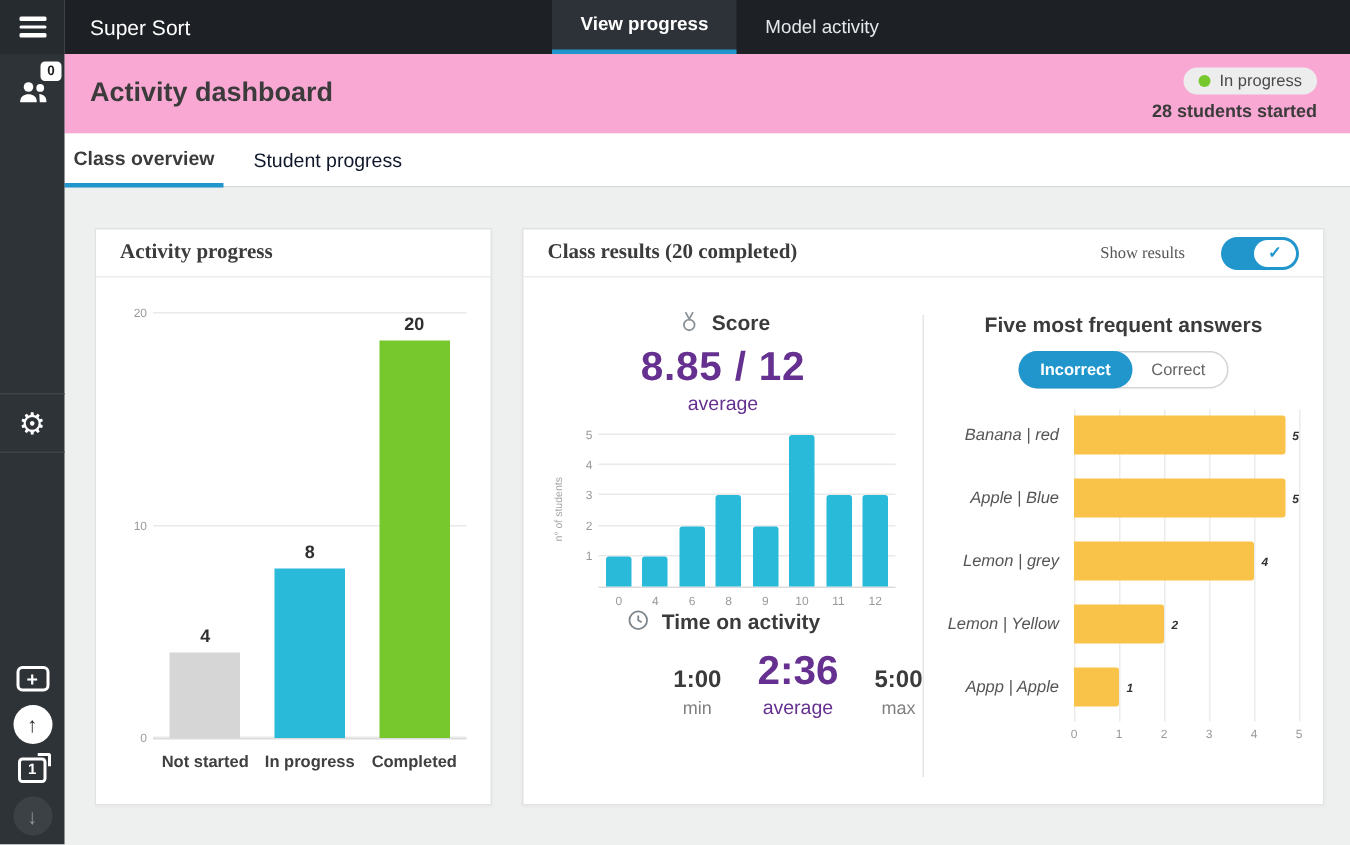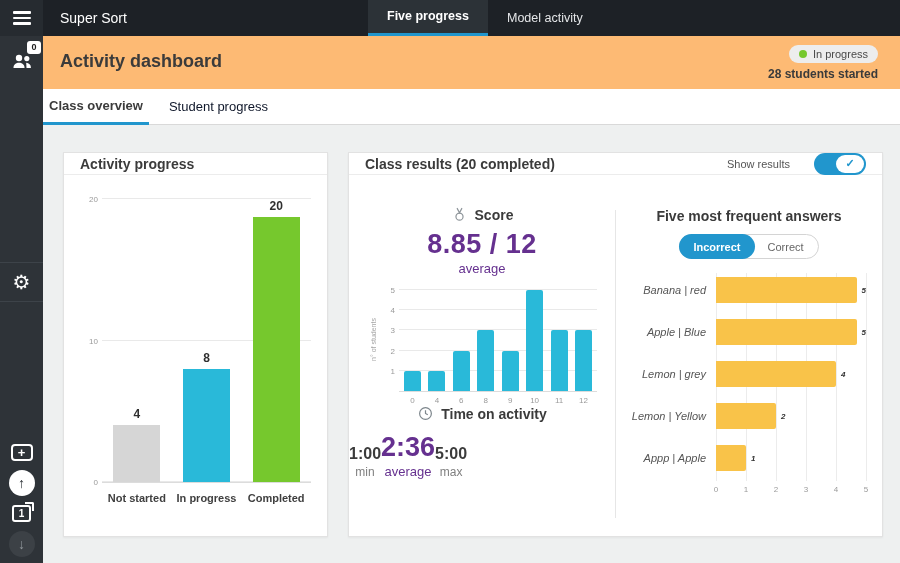--- a/index.html
+++ b/index.html
@@ -25,36 +25,36 @@
   .sb-down::before { content:"\2193"; }
 
   
   .topbar { position:absolute; left:43px; top:0; right:0; height:36px; background:#1d2126; display:flex; align-items:center; z-index:4; }
   .tb-title { margin-left:17px; color:#fff; font-size:14px; }
   .tb-tabs { position:absolute; left:325px; top:0; height:36px; display:flex; }
   .tb-tab { height:36px; line-height:36px; padding:0 19px; color:#e4e6e8; font-size:12.5px; cursor:pointer; }
   .tb-tab.active { background:#2c3237; font-weight:bold; color:#fff; border-bottom:3px solid #2196cd; line-height:33px; }
 
   
-  .header { position:absolute; left:43px; top:36px; right:0; height:53px; background:#fdba74; }
+  .header { position:absolute; left:43px; top:36px; right:0; height:53px; background:#f9a8d4; }
   .hd-title { position:absolute; left:17px; top:15px; font-size:18px; font-weight:bold; color:#3b3b3b; }
   .hd-right { position:absolute; right:22px; top:9px; display:flex; flex-direction:column; align-items:flex-end; gap:4px; }
   .hd-status { display:flex; align-items:center; gap:6px; background:#ededed; border-radius:11px; padding:3px 10px; font-size:11px; color:#4a4a4a; }
   .dot-green { width:8px; height:8px; border-radius:50%; background:#76c82d; }
   .hd-students { font-size:12px; font-weight:bold; color:#3b3b3b; }
 
   
   .navtabs { position:absolute; left:43px; top:89px; right:0; height:36px; background:#fff; border-bottom:1px solid #d9d9d9; display:flex; }
   .nav-tab { height:36px; line-height:36px; font-size:13px; cursor:pointer; }
   .nav-tab.active { padding:0 6px; font-weight:bold; color:#3b3b3b; border-bottom:3px solid #2196cd; line-height:33px;text-align:right; }
   .nav-tab.inactive { padding:0 14px; margin-left:6px; color:#0f172a; }
 
   
   .card { position:absolute; background:#fff; border:1px solid #e2e2e2; box-shadow:0 1px 2px rgba(0,0,0,.05); }
-  .card-title-row { height:22px; display:flex; align-items:center; padding:0 16px; border-bottom:1px solid #ececec; }
+  .card-title-row { height:32px; display:flex; align-items:center; padding:0 16px; border-bottom:1px solid #ececec;font-family:Liberation Serif, serif; }
   .card-title { font-size:14px; font-weight:bold; color:#3b3b3b; }
 
   .card1 { left:63px; top:152px; width:265px; height:385px; }
   .ap-chart { position:relative; margin:24px 16px 0 38px; height:284px; border-bottom:1px solid #dcdcdc; }
   .grid-h { position:absolute; left:0; right:0; height:1px; background:#e9e9e9; }
   .ytick { position:absolute; left:-30px; width:26px; text-align:right; font-size:8px; color:#9a9a9a; transform:translateY(50%); }
   .ap-row { position:absolute; left:0; right:0; top:0; bottom:0; display:flex; justify-content:space-around; align-items:flex-end; }
   .ap-col { width:62px; height:100%; display:flex; flex-direction:column; justify-content:flex-end; align-items:center; }
   .ap-val { font-size:12px; font-weight:bold; color:#2f2f2f; margin-bottom:4px; }
   .ap-bar { width:47px; }
@@ -79,21 +79,21 @@
 
   .hist { position:relative; margin:14px 18px 0 50px; height:102px; border-bottom:1px solid #dcdcdc; }
   .hist .ytick { left:-16px; width:12px; }
   .hist-ylabel { position:absolute; left:-76px; top:calc(50% - 5px); width:100px; text-align:center; transform:rotate(-90deg); font-size:7px; color:#a5a5a5; white-space:nowrap; }
   .hist-row { position:absolute; left:0; right:0; top:0; bottom:0; display:flex; justify-content:space-between; align-items:flex-end; padding:0 5px; }
   .hist-bar { width:17px; border-radius:2px 2px 0 0; }
   .hist-xlabels { display:flex; justify-content:space-between; margin:4px 18px 0 50px; padding:0 5px; }
   .hist-xlabels span { width:17px; text-align:center; font-size:8px; color:#9a9a9a; }
 
   .time-head { }
-  .time-row { display:flex; justify-content:flex-start; align-items:flex-end; margin-top:12px; }
+  .time-row { display:flex; justify-content:flex-end; align-items:flex-end; gap:24px; margin-top:12px; }
   .time-col { text-align:center; }
   .time-small { font-size:16px; font-weight:bold; color:#3b3b3b; }
   .time-small-label { font-size:12px; color:#808080; margin-top:2px; }
   .time-big { font-size:27px; font-weight:bold; color:#65308f; line-height:1; }
   .time-big-label { font-size:13px; color:#65308f; margin-top:3px; }
 
   .fa-title { text-align:center; font-size:14px; font-weight:bold; color:#3b3b3b; margin-top:20px; }
   .fa-toggle { display:flex; justify-content:center; margin-top:10px; }
   .pill { display:flex; border:1px solid #d4d4d4; border-radius:15px; height:25px; background:#fff; }
   .pill-seg { padding:0 14px; line-height:25px; font-size:11px; color:#666; cursor:pointer; }
@@ -144,21 +144,21 @@
     <div class="sb-pages">
         <span>1</span>
       </div>
     <div class="sb-circle sb-down"></div>
   </div>
 </div>
 
 <div class="topbar">
   <div class="tb-title">Super Sort</div>
   <div class="tb-tabs">
-    <div class="tb-tab active">Five progress</div>
+    <div class="tb-tab active">View progress</div>
     <div class="tb-tab">Model activity</div>
   </div>
 </div>
 
 <div class="header">
   <div class="hd-title">Activity dashboard</div>
   <div class="hd-right">
     <div class="hd-status">
       <span class="dot-green"></span>
       <span>In progress</span>

